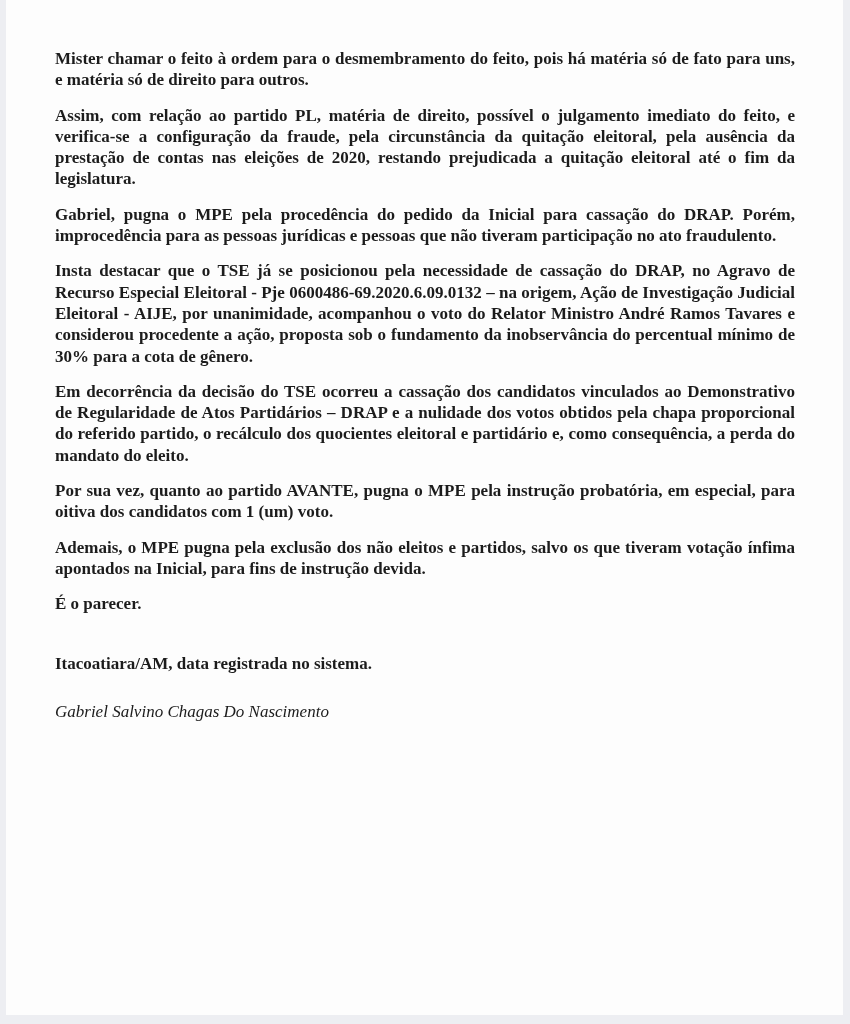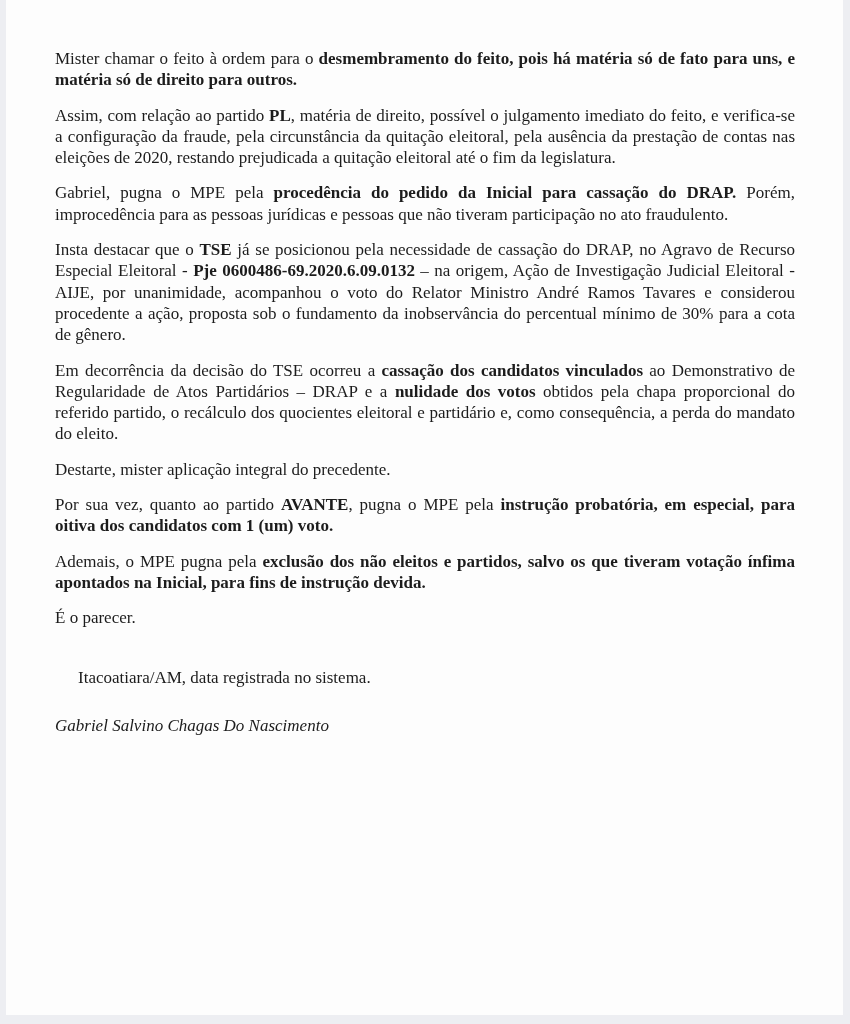--- a/index.html
+++ b/index.html
@@ -29,37 +29,36 @@
     line-height: 21.3px;
     text-align: justify;
     filter: blur(0.3px); 
   }
   .para {
     margin: 0 0 14px 0;
   }
   .run { }
   .run.bold { font-weight: bold; }
   .run.italic { font-style: italic; }
-  .run.regular { font-weight: normal; font-style: normal; }
+  .run.regular { font-weight: bold; font-style: normal; }
   
   .para-por-sua-vez     { margin-top: 9px; }
   .para-e-o-parecer     { }
-  .para-local-data      { margin-top: 38px; margin-left: 23px; }
+  .para-local-data      { margin-top: 38px; }
   .para-assinatura-nome { margin-top: 27px; }
 </style>
 </head>
 <body>
 
 <div class="page">
   <div class="doc">
       <p class="para para-desmembramento"><span class="run regular">Mister chamar o feito à ordem para o </span><span class="run bold">desmembramento do feito, pois há matéria só de fato para uns, e matéria só de direito para outros.</span></p>
       <p class="para para-partido-pl"><span class="run regular">Assim, com relação ao partido </span><span class="run bold">PL</span><span class="run regular">, matéria de direito, possível o julgamento imediato do feito, e verifica-se a configuração da fraude, pela circunstância da quitação eleitoral, pela ausência da prestação de contas nas eleições de 2020, restando prejudicada a quitação eleitoral até o fim da legislatura.</span></p>
       <p class="para para-procedencia"><span class="run regular">Gabriel, pugna o MPE pela </span><span class="run bold">procedência do pedido da Inicial para cassação do DRAP.</span><span class="run regular"> Porém, improcedência para as pessoas jurídicas e pessoas que não tiveram participação no ato fraudulento.</span></p>
       <p class="para para-precedente-tse"><span class="run regular">Insta destacar que o </span><span class="run bold">TSE</span><span class="run regular"> já se posicionou pela necessidade de cassação do DRAP, no Agravo de Recurso Especial Eleitoral - </span><span class="run bold">Pje 0600486-69.2020.6.09.0132</span><span class="run regular"> – na origem, Ação de Investigação Judicial Eleitoral - AIJE, por unanimidade, acompanhou o voto do Relator Ministro André Ramos Tavares e considerou procedente a ação, proposta sob o fundamento da inobservância do percentual mínimo de 30% para a cota de gênero.</span></p>
       <p class="para para-decorrencia"><span class="run regular">Em decorrência da decisão do TSE ocorreu a </span><span class="run bold">cassação dos candidatos vinculados</span><span class="run regular"> ao Demonstrativo de Regularidade de Atos Partidários – DRAP e a </span><span class="run bold">nulidade dos votos</span><span class="run regular"> obtidos pela chapa proporcional do referido partido, o recálculo dos quocientes eleitoral e partidário e, como consequência, a perda do mandato do eleito.</span></p>
-      <p class="para para-destarte"><span class="run regular">Destarte, mister aplicação integral do precedente.</span></p>
       <p class="para para-por-sua-vez"><span class="run regular">Por sua vez, quanto ao partido </span><span class="run bold">AVANTE</span><span class="run regular">, pugna o MPE pela </span><span class="run bold">instrução probatória, em especial, para oitiva dos candidatos com 1 (um) voto.</span></p>
       <p class="para para-ademais"><span class="run regular">Ademais, o MPE pugna pela </span><span class="run bold">exclusão dos não eleitos e partidos, salvo os que tiveram votação ínfima apontados na Inicial, para fins de instrução devida.</span></p>
       <p class="para para-e-o-parecer"><span class="run regular">É o parecer.</span></p>
       <p class="para para-local-data"><span class="run regular">Itacoatiara/AM, data registrada no sistema.</span></p>
       <p class="para para-assinatura-nome"><span class="run italic">Gabriel Salvino Chagas Do Nascimento</span></p>
     </div>
 </div>
 
 </body></html>

